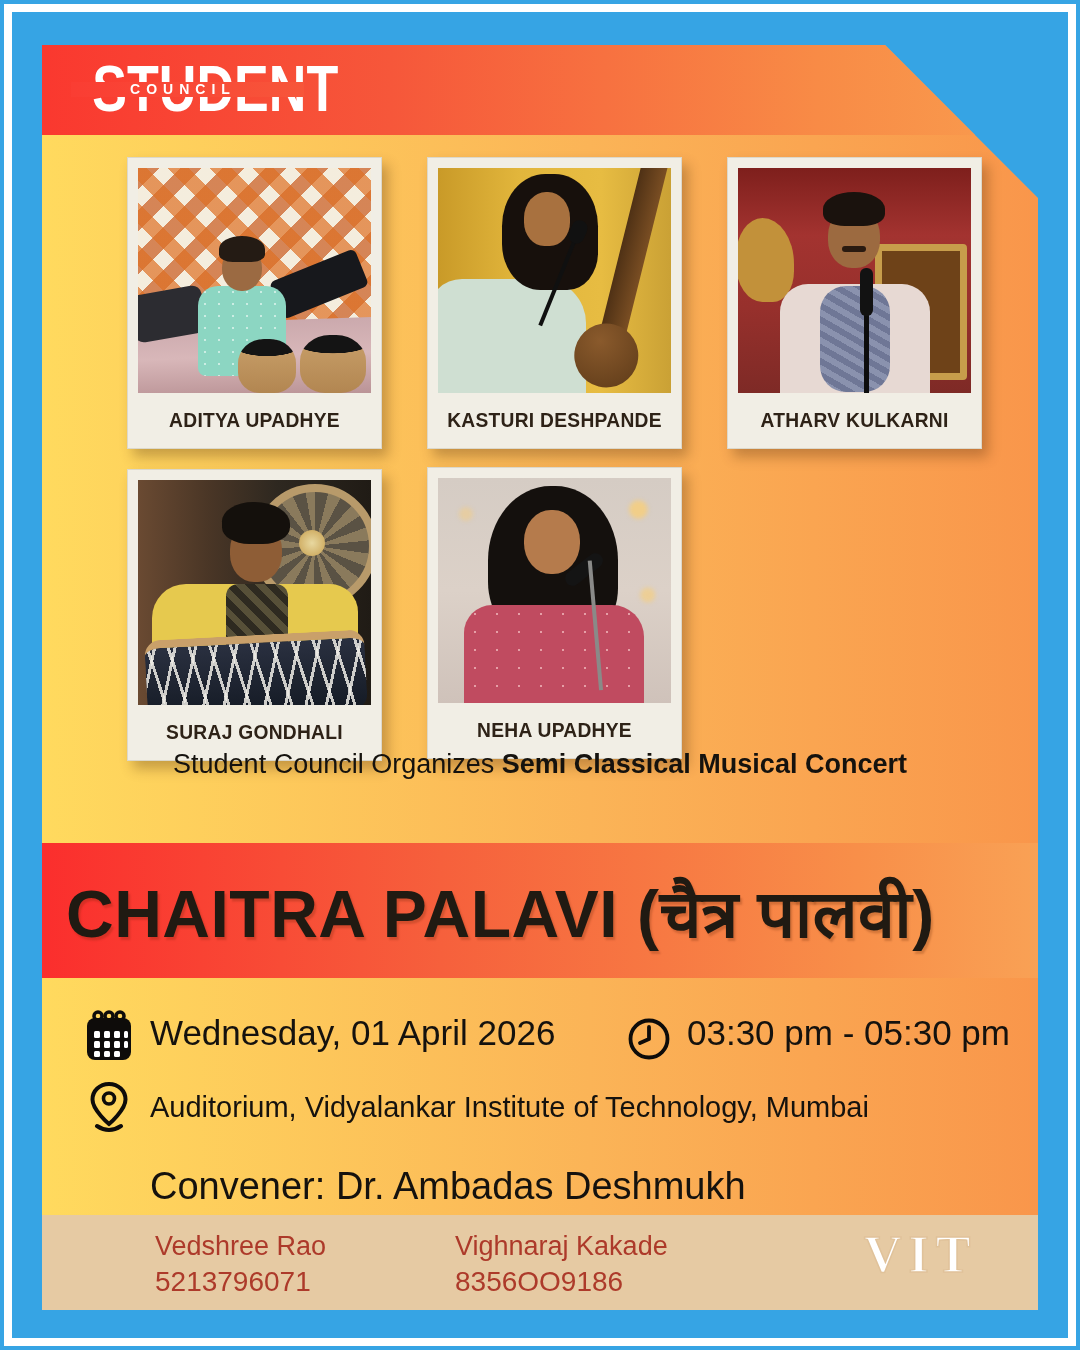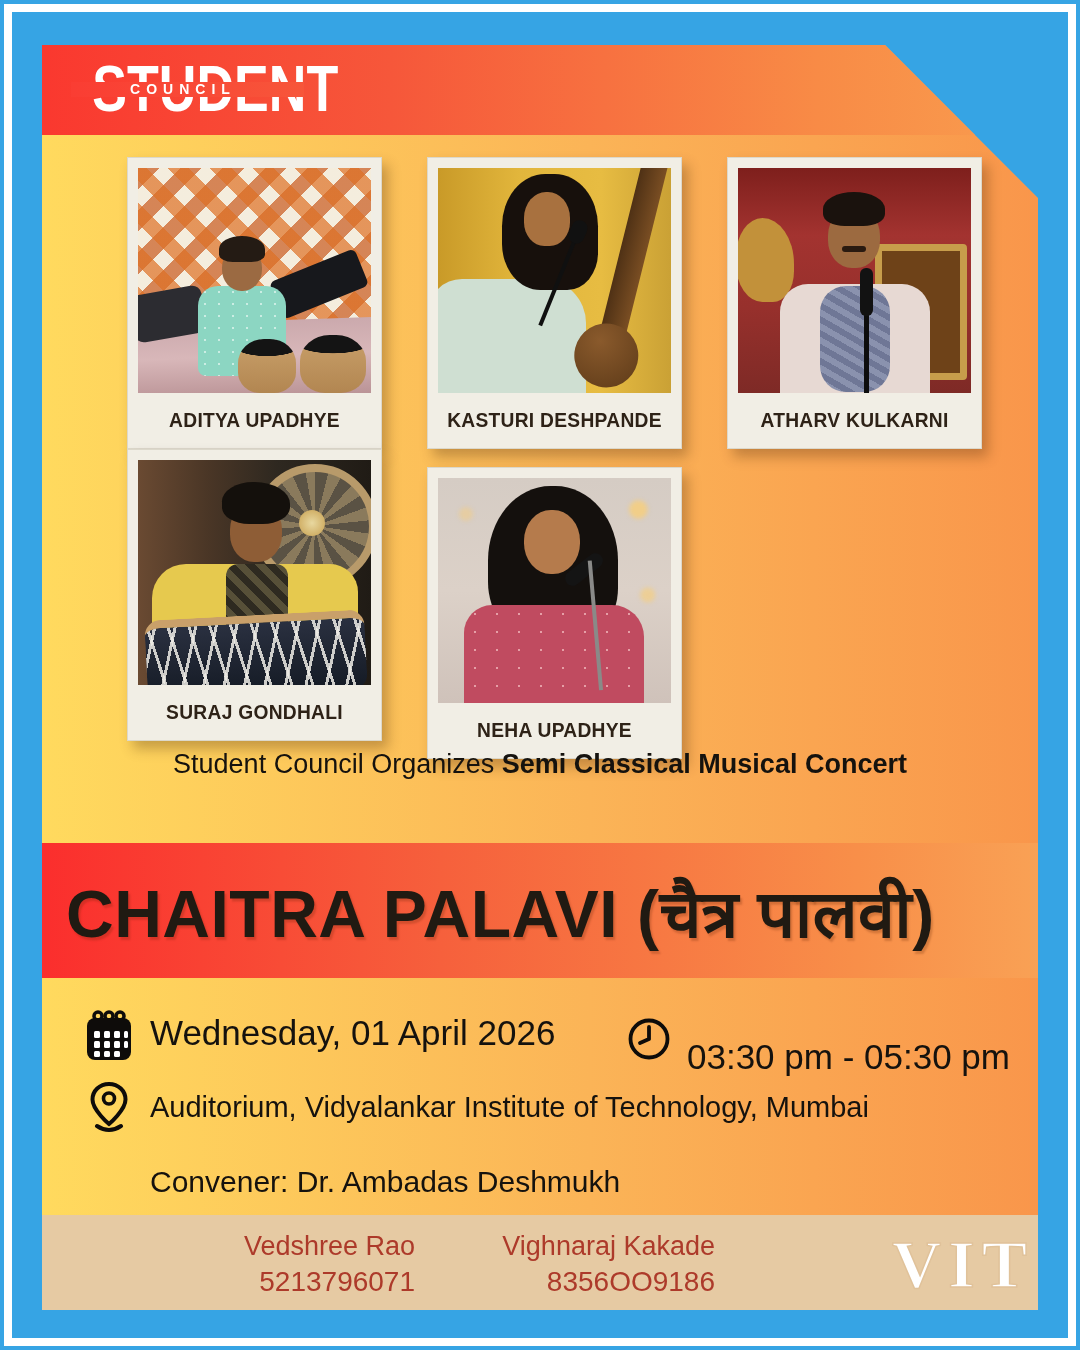--- a/index.html
+++ b/index.html
@@ -170,36 +170,36 @@
               background:linear-gradient(90deg,#FB2E2D 0%,#F6603C 40%,#F88F49 82%,#F9A155 100%);
               display:flex;align-items:center;}
   .title-text{padding-left:24px;color:#201A12;font-weight:800;font-size:66px;
               letter-spacing:.5px;white-space:nowrap;
               text-shadow:2px 3px 2px rgba(90,30,0,.22);}
 
   
   .icn{position:absolute;}
   .dtxt{position:absolute;color:#15120E;font-weight:400;white-space:nowrap;}
   .date-text{left:108px;top:968px;font-size:35px;}
-  .time-text{left:645px;top:992px;font-size:35px;}
+  .time-text{left:645px;top:968px;font-size:35px;}
   .venue-text{left:108px;top:1046px;font-size:29px;}
-  .convener-text{left:108px;top:1120px;font-size:30px;}
+  .convener-text{left:108px;top:1120px;font-size:38px;}
   .cal-icon{left:43px;top:964px;}
   .clock-icon{left:585px;top:972px;}
   .pin-icon{left:46px;top:1036px;}
 
   
   .footer{position:absolute;left:0;top:1170px;width:100%;height:95px;background:#E6CAA3;}
-  .contact{position:absolute;top:14px;width:260px;text-align:right;color:#AD3A2A;
+  .contact{position:absolute;top:14px;width:260px;text-align:left;color:#AD3A2A;
            font-size:27px;line-height:35px;}
   .contact .ph{font-size:28px;}
   .contact1{left:113px;}
   .contact2{left:413px;}
-  .vit{position:absolute;left:822px;top:10px;width:170px;text-align:right;color:#FFFFFF;
-       font-family:"Liberation Serif","DejaVu Serif",serif;font-weight:700;font-size:68px;
+  .vit{position:absolute;left:822px;top:10px;width:170px;text-align:left;color:#FFFFFF;
+       font-family:"Liberation Serif","DejaVu Serif",serif;font-weight:700;font-size:52px;
        letter-spacing:7px;-webkit-text-stroke:1.5px #E0C29A;}
 </style>
 </head>
 <body>
 
 <div class="poster">
   <div class="white-ring"></div>
   <div class="blue-border"></div>
 
   <div class="content">
@@ -236,21 +236,21 @@
       <div class="photo p3">
         <div class="a"></div>
           <div class="b"></div>
           <div class="c"></div>
           <div class="d"></div>
           <div class="e"></div>
       </div>
       <div class="pname">ATHARV KULKARNI</div>
     </div>
 
-    <div class="card" style="left:85px;top:404px">
+    <div class="card" style="left:85px;top:424px">
       <div class="photo p4">
         <div class="a"></div>
           <div class="b"></div>
           <div class="c"></div>
           <div class="d"></div>
           <div class="e"></div>
       </div>
       <div class="pname">SURAJ GONDHALI</div>
     </div>
     <div class="card" style="left:385px;top:422px">

